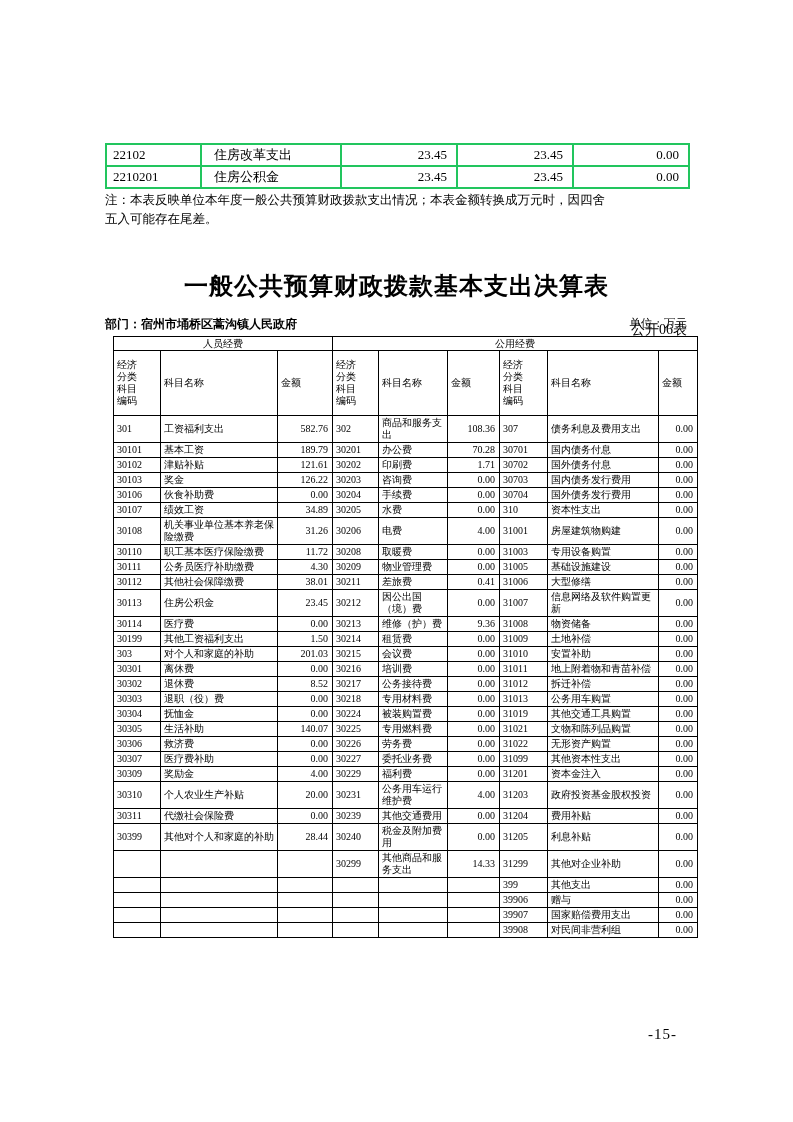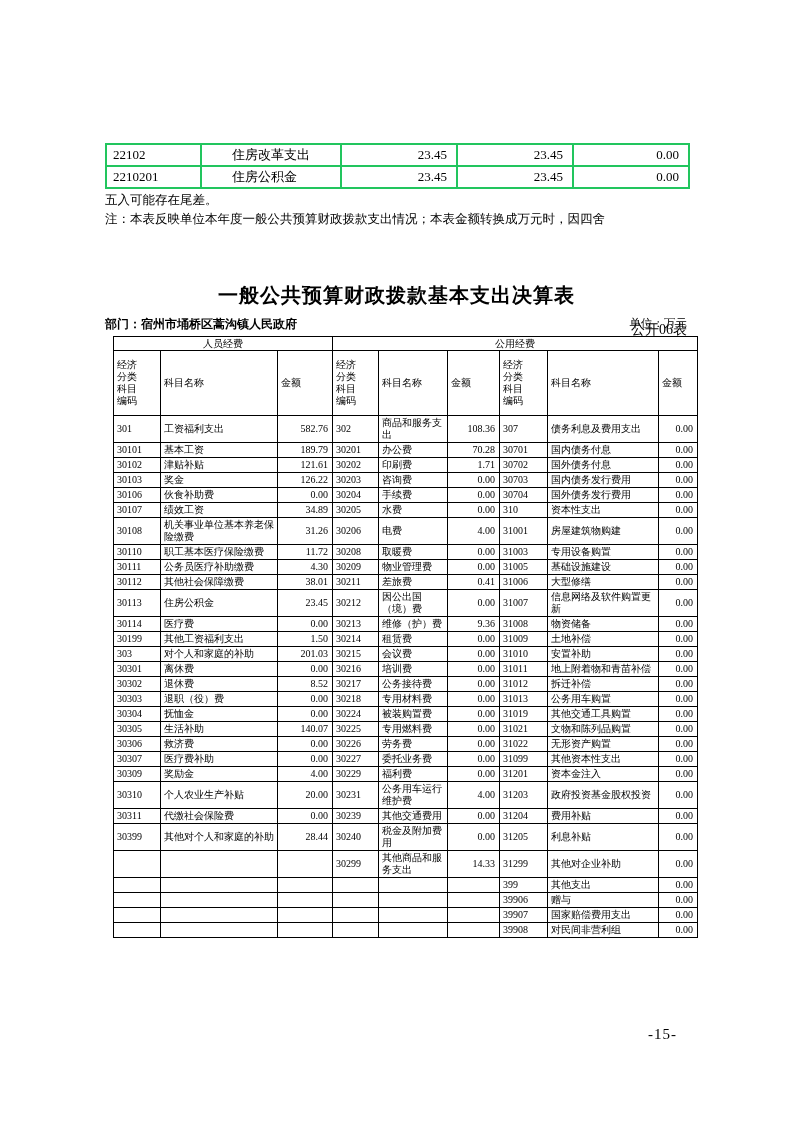--- a/index.html
+++ b/index.html
@@ -7,28 +7,28 @@
   .page {
     position:relative; width:793px; height:1122px; background:#fff; overflow:hidden;
     color:#000; font-family:"Liberation Serif","DejaVu Serif",serif;
   }
   table { border-collapse:collapse; }
 
   
   .top-table { position:absolute; top:143px; left:105px; table-layout:fixed; }
   .top-table td { border:2px solid #22c55e; height:22px; font-size:13px; vertical-align:middle; overflow:hidden; }
   .top-table td.code { width:95px; padding-left:6px; text-align:left; }
-  .top-table td.name { width:140px; padding-left:30px; text-align:left; }
+  .top-table td.name { width:140px; padding-left:12px; text-align:left; }
   .top-table td.amt  { width:116px; padding-right:9px; text-align:right; }
 
   .note { position:absolute; top:191px; left:105px; width:590px; font-size:12.5px; line-height:19px; text-align:left; }
 
   .title {
-    position:absolute; top:282px; left:0; width:793px; text-align:center;
-    font-size:20px; font-weight:bold; letter-spacing:1px;
+    position:absolute; top:270px; left:0; width:793px; text-align:center;
+    font-size:24px; font-weight:bold; letter-spacing:1px;
     font-family:"Liberation Sans","DejaVu Sans",sans-serif;
   }
   .table-code { position:absolute; top:301px; left:105px; width:582px; text-align:right; font-size:14px;margin-top:20px; }
   .meta { position:absolute; top:316px; left:105px; width:582px; display:flex; justify-content:space-between; }
   .dept { font-size:12px; font-weight:bold; font-family:"Liberation Sans","DejaVu Sans",sans-serif; }
   .unit { font-size:11.5px; }
 
   
   .main-table { position:absolute; top:336px; left:113px; table-layout:fixed; }
   .main-table th, .main-table td {
@@ -61,22 +61,22 @@
           <td class="code">2210201</td>
           <td class="name">住房公积金</td>
           <td class="amt">23.45</td>
           <td class="amt">23.45</td>
           <td class="amt">0.00</td>
         </tr>
       </tbody>
   </table>
 
   <div class="note">
+    <div>注：本表反映单位本年度一般公共预算财政拨款支出情况；本表金额转换成万元时，因四舍</div>
     <div>五入可能存在尾差。</div>
-    <div>注：本表反映单位本年度一般公共预算财政拨款支出情况；本表金额转换成万元时，因四舍</div>
   </div>
 
   <div class="title">一般公共预算财政拨款基本支出决算表</div>
 
   <div class="table-code">公开06表</div>
 
   <div class="meta">
     <span class="dept">部门：宿州市埇桥区蒿沟镇人民政府</span>
     <span class="unit">单位：万元</span>
   </div>

